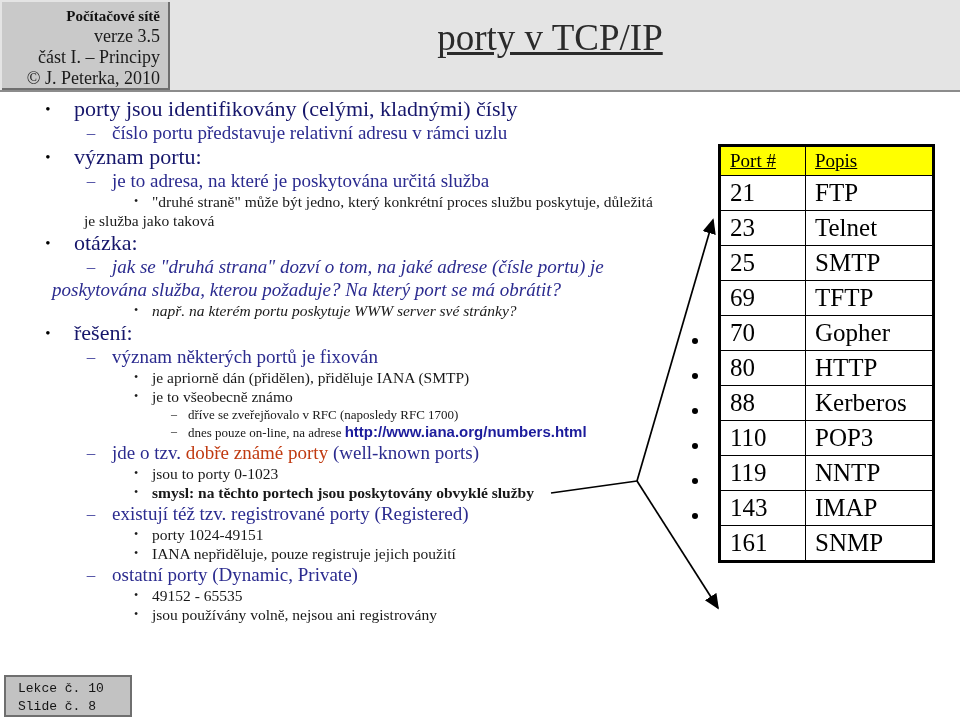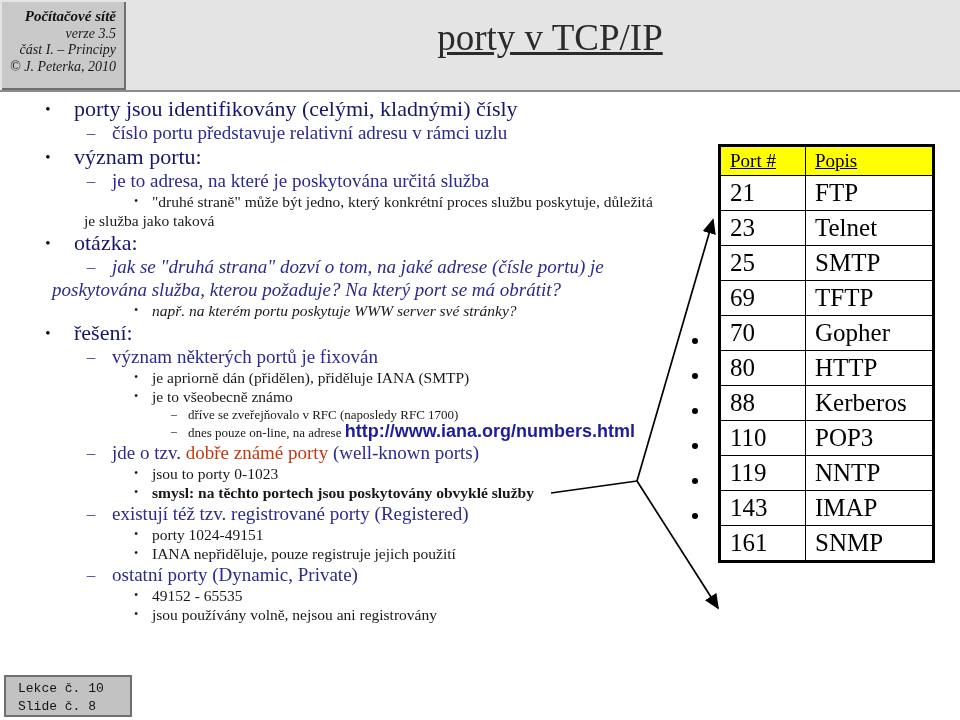--- a/index.html
+++ b/index.html
@@ -20,40 +20,39 @@
     position: absolute;
     left: 0; top: 0;
     width: 960px; height: 92px;
     background: #e4e4e4;
     border-bottom: 2px solid #8c8c8c;
     box-sizing: border-box;
   }
   #brand-box {
     position: absolute;
     left: 2px; top: 2px;
-    width: 124px; height: 88px;
+    width: 168px; height: 88px;
     background: #c9c9c9;
     border-right: 2px solid #6f6f6f;
     border-bottom: 2px solid #6f6f6f;
     box-sizing: border-box;
     text-align: right;
     padding: 6px 8px 0 4px;
     line-height: 1.18;
-    font-style: italic;
   }
   #brand-title {
     font-weight: bold;
     font-size: 15px;
     color: #111;
     display: block;
     letter-spacing: 0px;
   }
   .brand-line {
     display: block;
-    font-size: 14px;
+    font-size: 18px;
     color: #1a1a1a;
   }
   #slide-title {
     position: absolute;
     left: 150px; top: 16px;
     width: 800px;
     text-align: center;
     font-size: 37px;
     color: #2b2b2b;
     font-family: "Liberation Serif", serif;
@@ -113,21 +112,21 @@
 
   .cont2 { padding-left: 52px; }
   .cont3 { padding-left: 84px; }
 
   .italic { font-style: italic; }
   .bold { font-weight: bold; }
   .red { color: #c03a10; }
   .url {
     font-family: "Liberation Sans", sans-serif;
     font-weight: bold;
-    font-size: 18px;
+    font-size: 15px;
     color: #1c1c9c;
     text-align: right;
   }
 
   
   #port-table {
     position: absolute;
     left: 718px; top: 144px;
     border: 3px solid #000;
     border-collapse: collapse;

